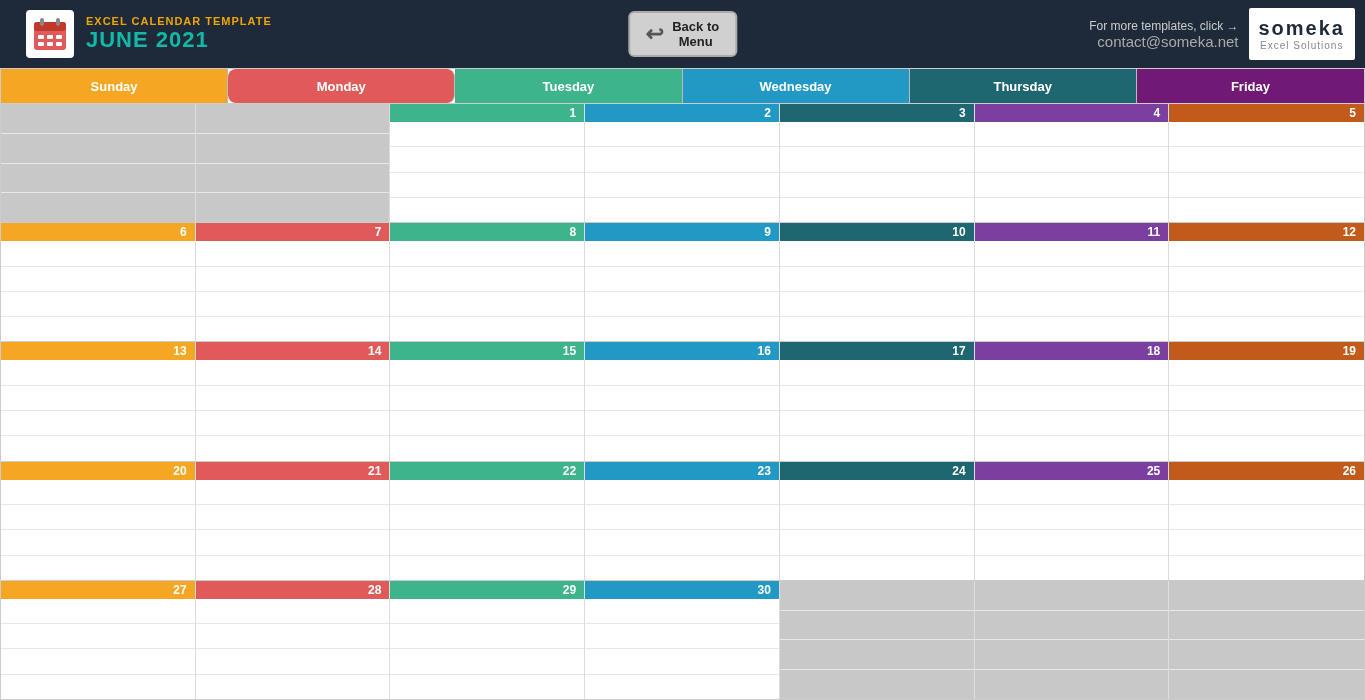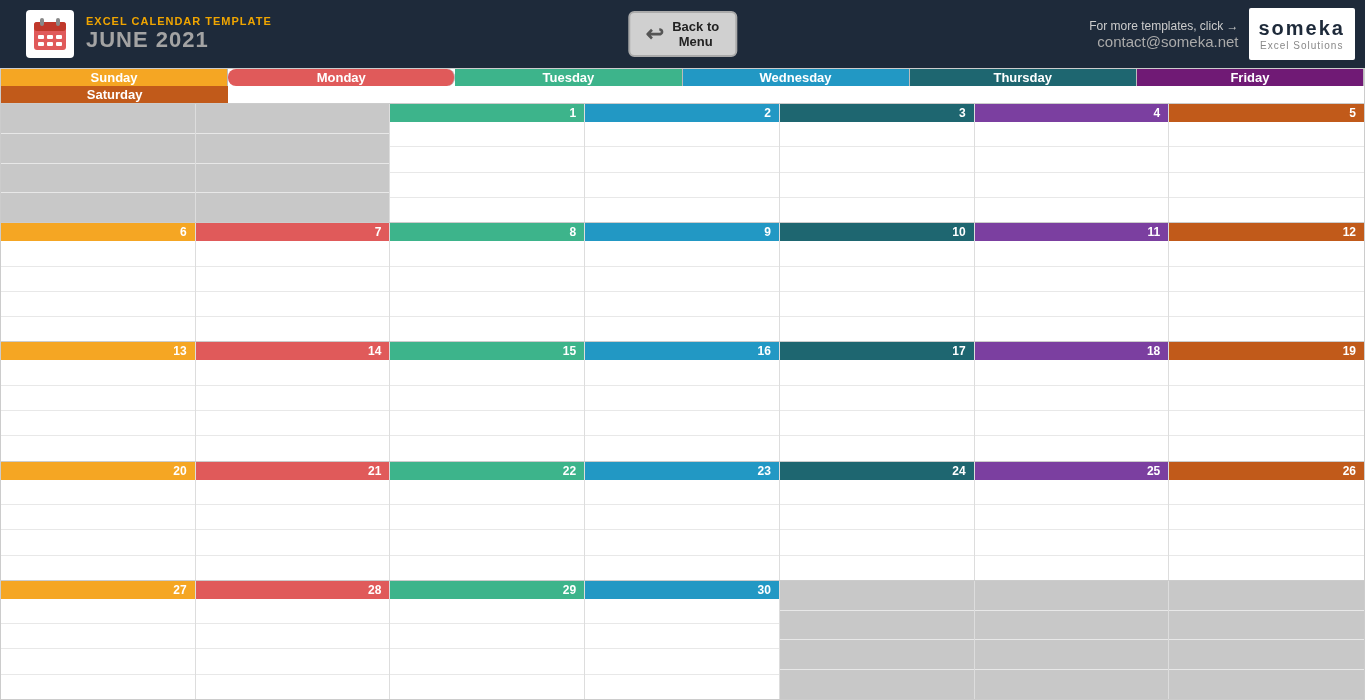--- a/index.html
+++ b/index.html
@@ -35,21 +35,21 @@
       display: flex;
       flex-direction: column;
     }
     .excel-label {
       color: #f0a500;
       font-size: 11px;
       font-weight: bold;
       letter-spacing: 1px;
     }
     .month-title {
-      color: #a3a3a3;
+      color: #14b8a6;
       font-size: 22px;
       font-weight: bold;
       letter-spacing: 1px;
     }
 
     
     .back-btn {
       position: absolute;
       left: 50%;
       transform: translateX(-50%);
@@ -239,21 +239,20 @@
 
 <div class="calendar-container">
 
   <div class="day-headers">
     <div class="day-header dh-sun">Sunday</div>
     <div class="day-header dh-mon">Monday</div>
     <div class="day-header dh-tue">Tuesday</div>
     <div class="day-header dh-wed">Wednesday</div>
     <div class="day-header dh-thu">Thursday</div>
     <div class="day-header dh-fri">Friday</div>
-    <div class="day-header dh-sat">Saturday</div>
   </div>
 
   <div class="weeks" id="weeks-container">
   <div class="week-row">
         <div class="day-cell empty-cell">
           <div class="day-lines">
             <div class="line"></div>
             <div class="line"></div>
             <div class="line"></div>
             <div class="line"></div>

